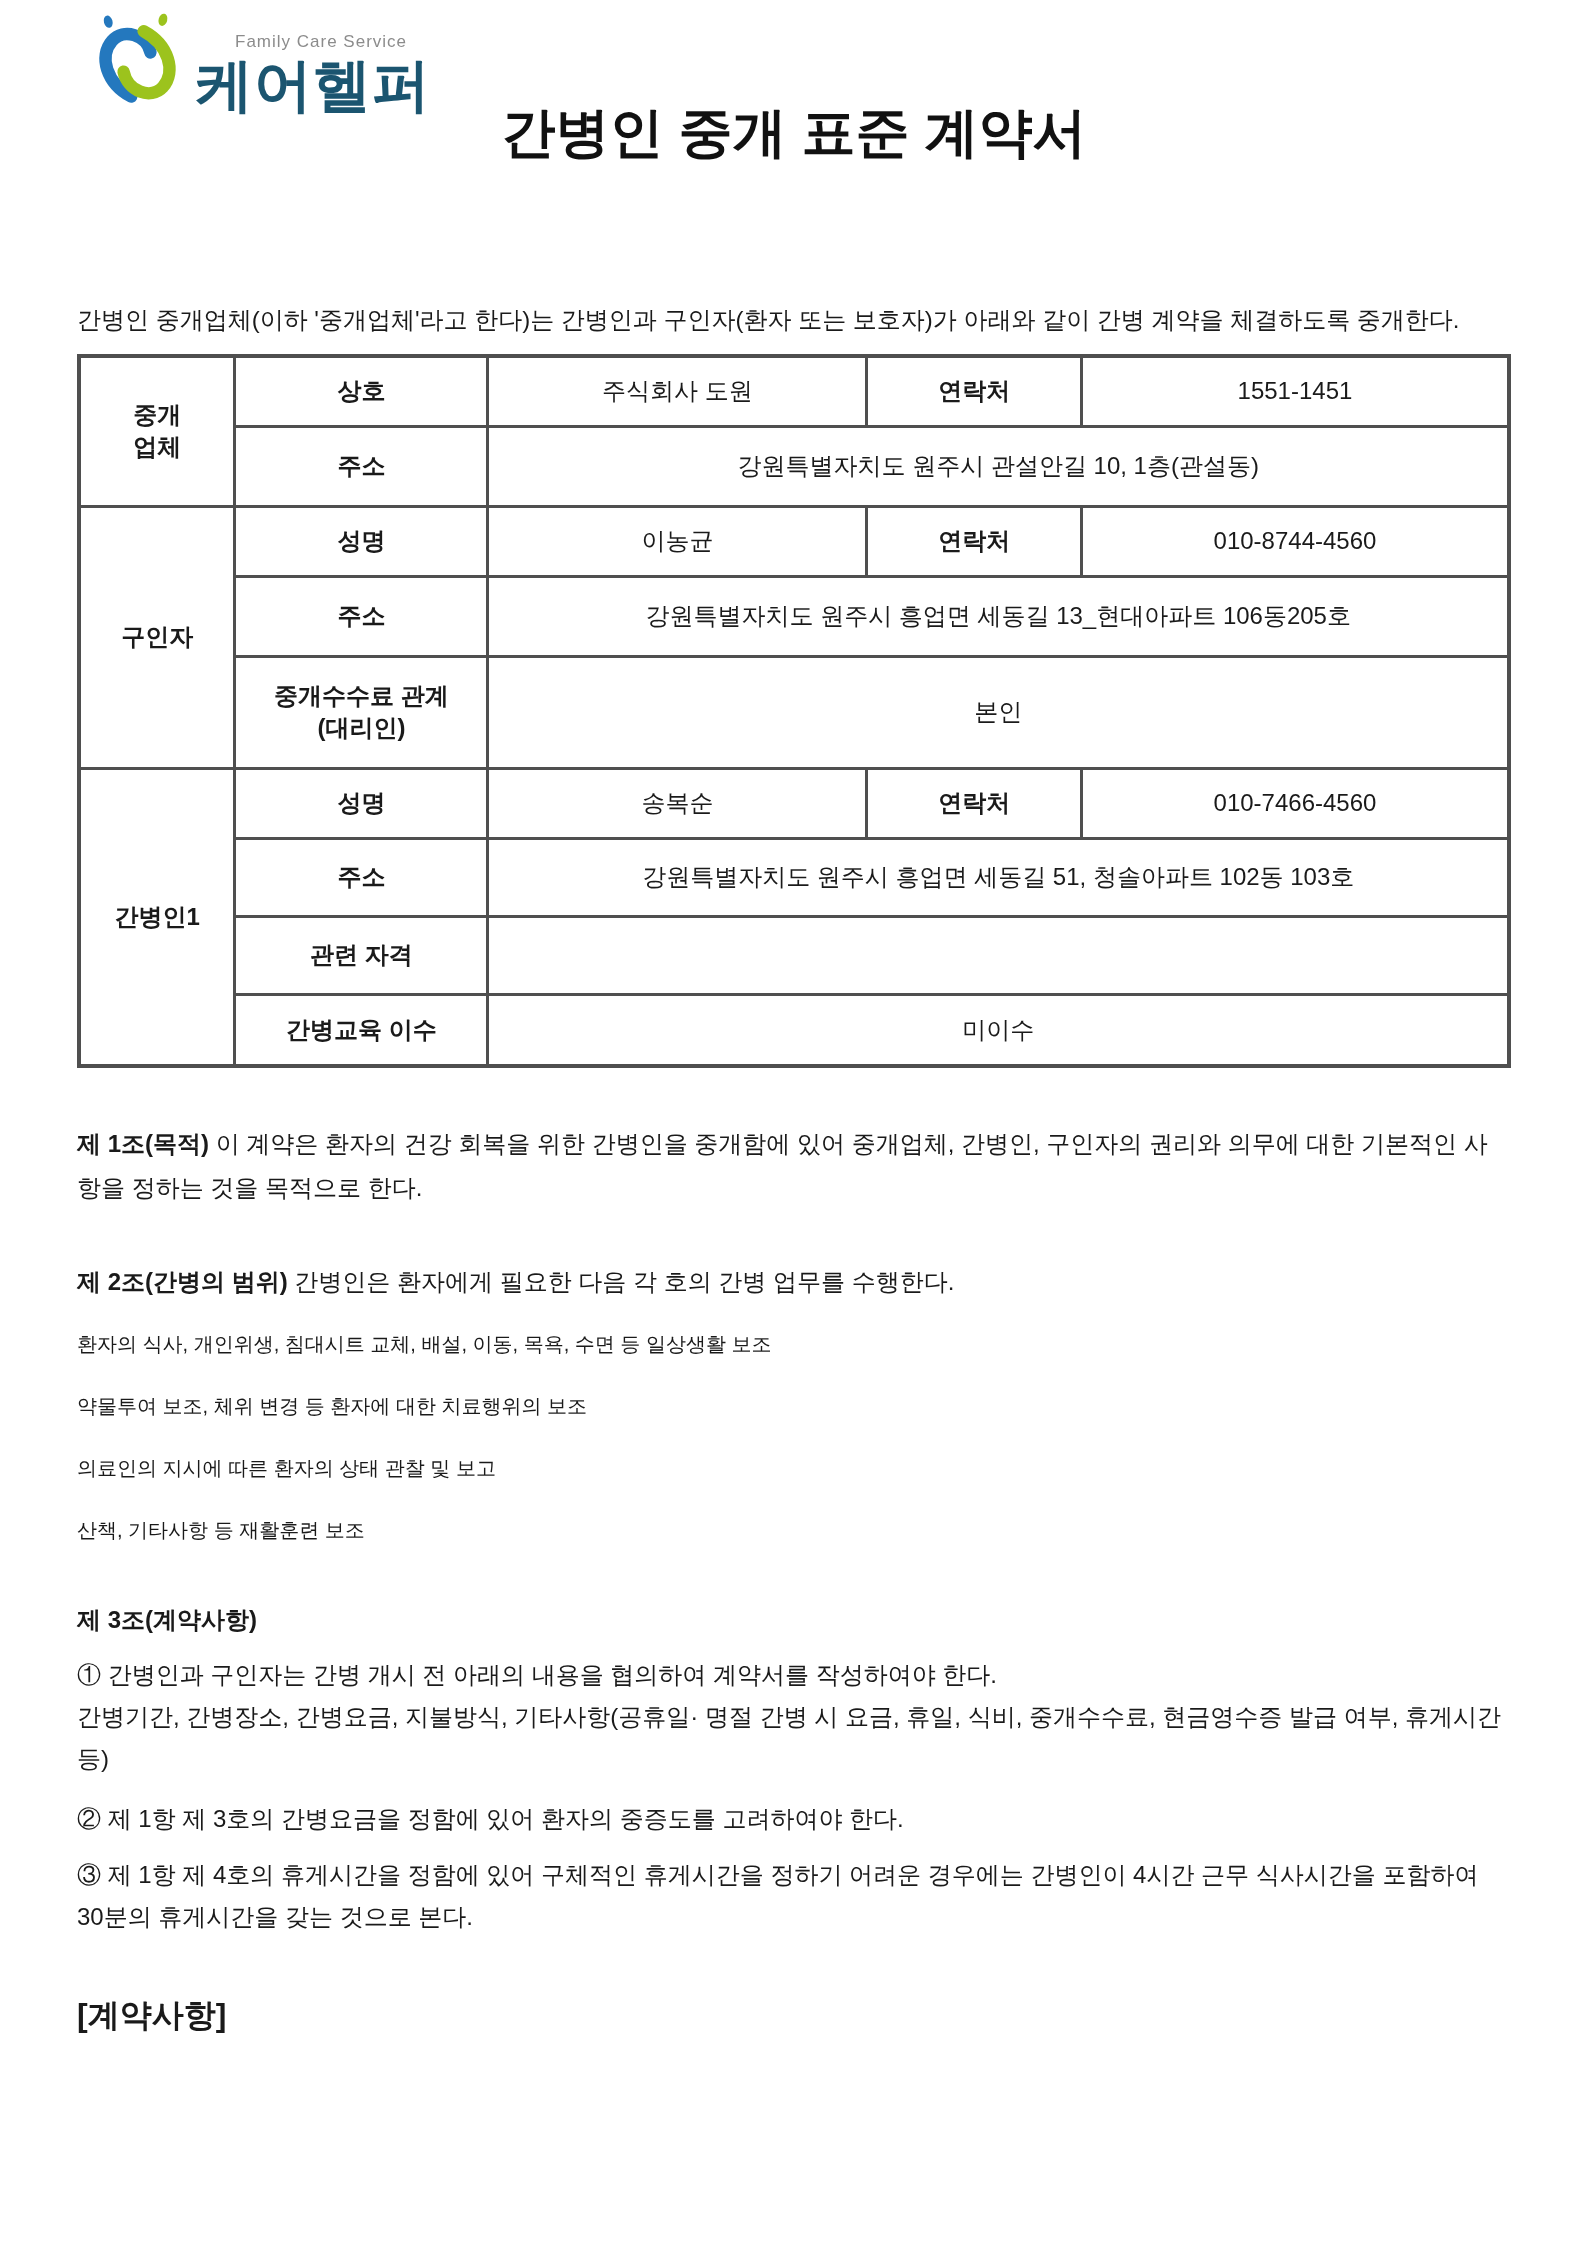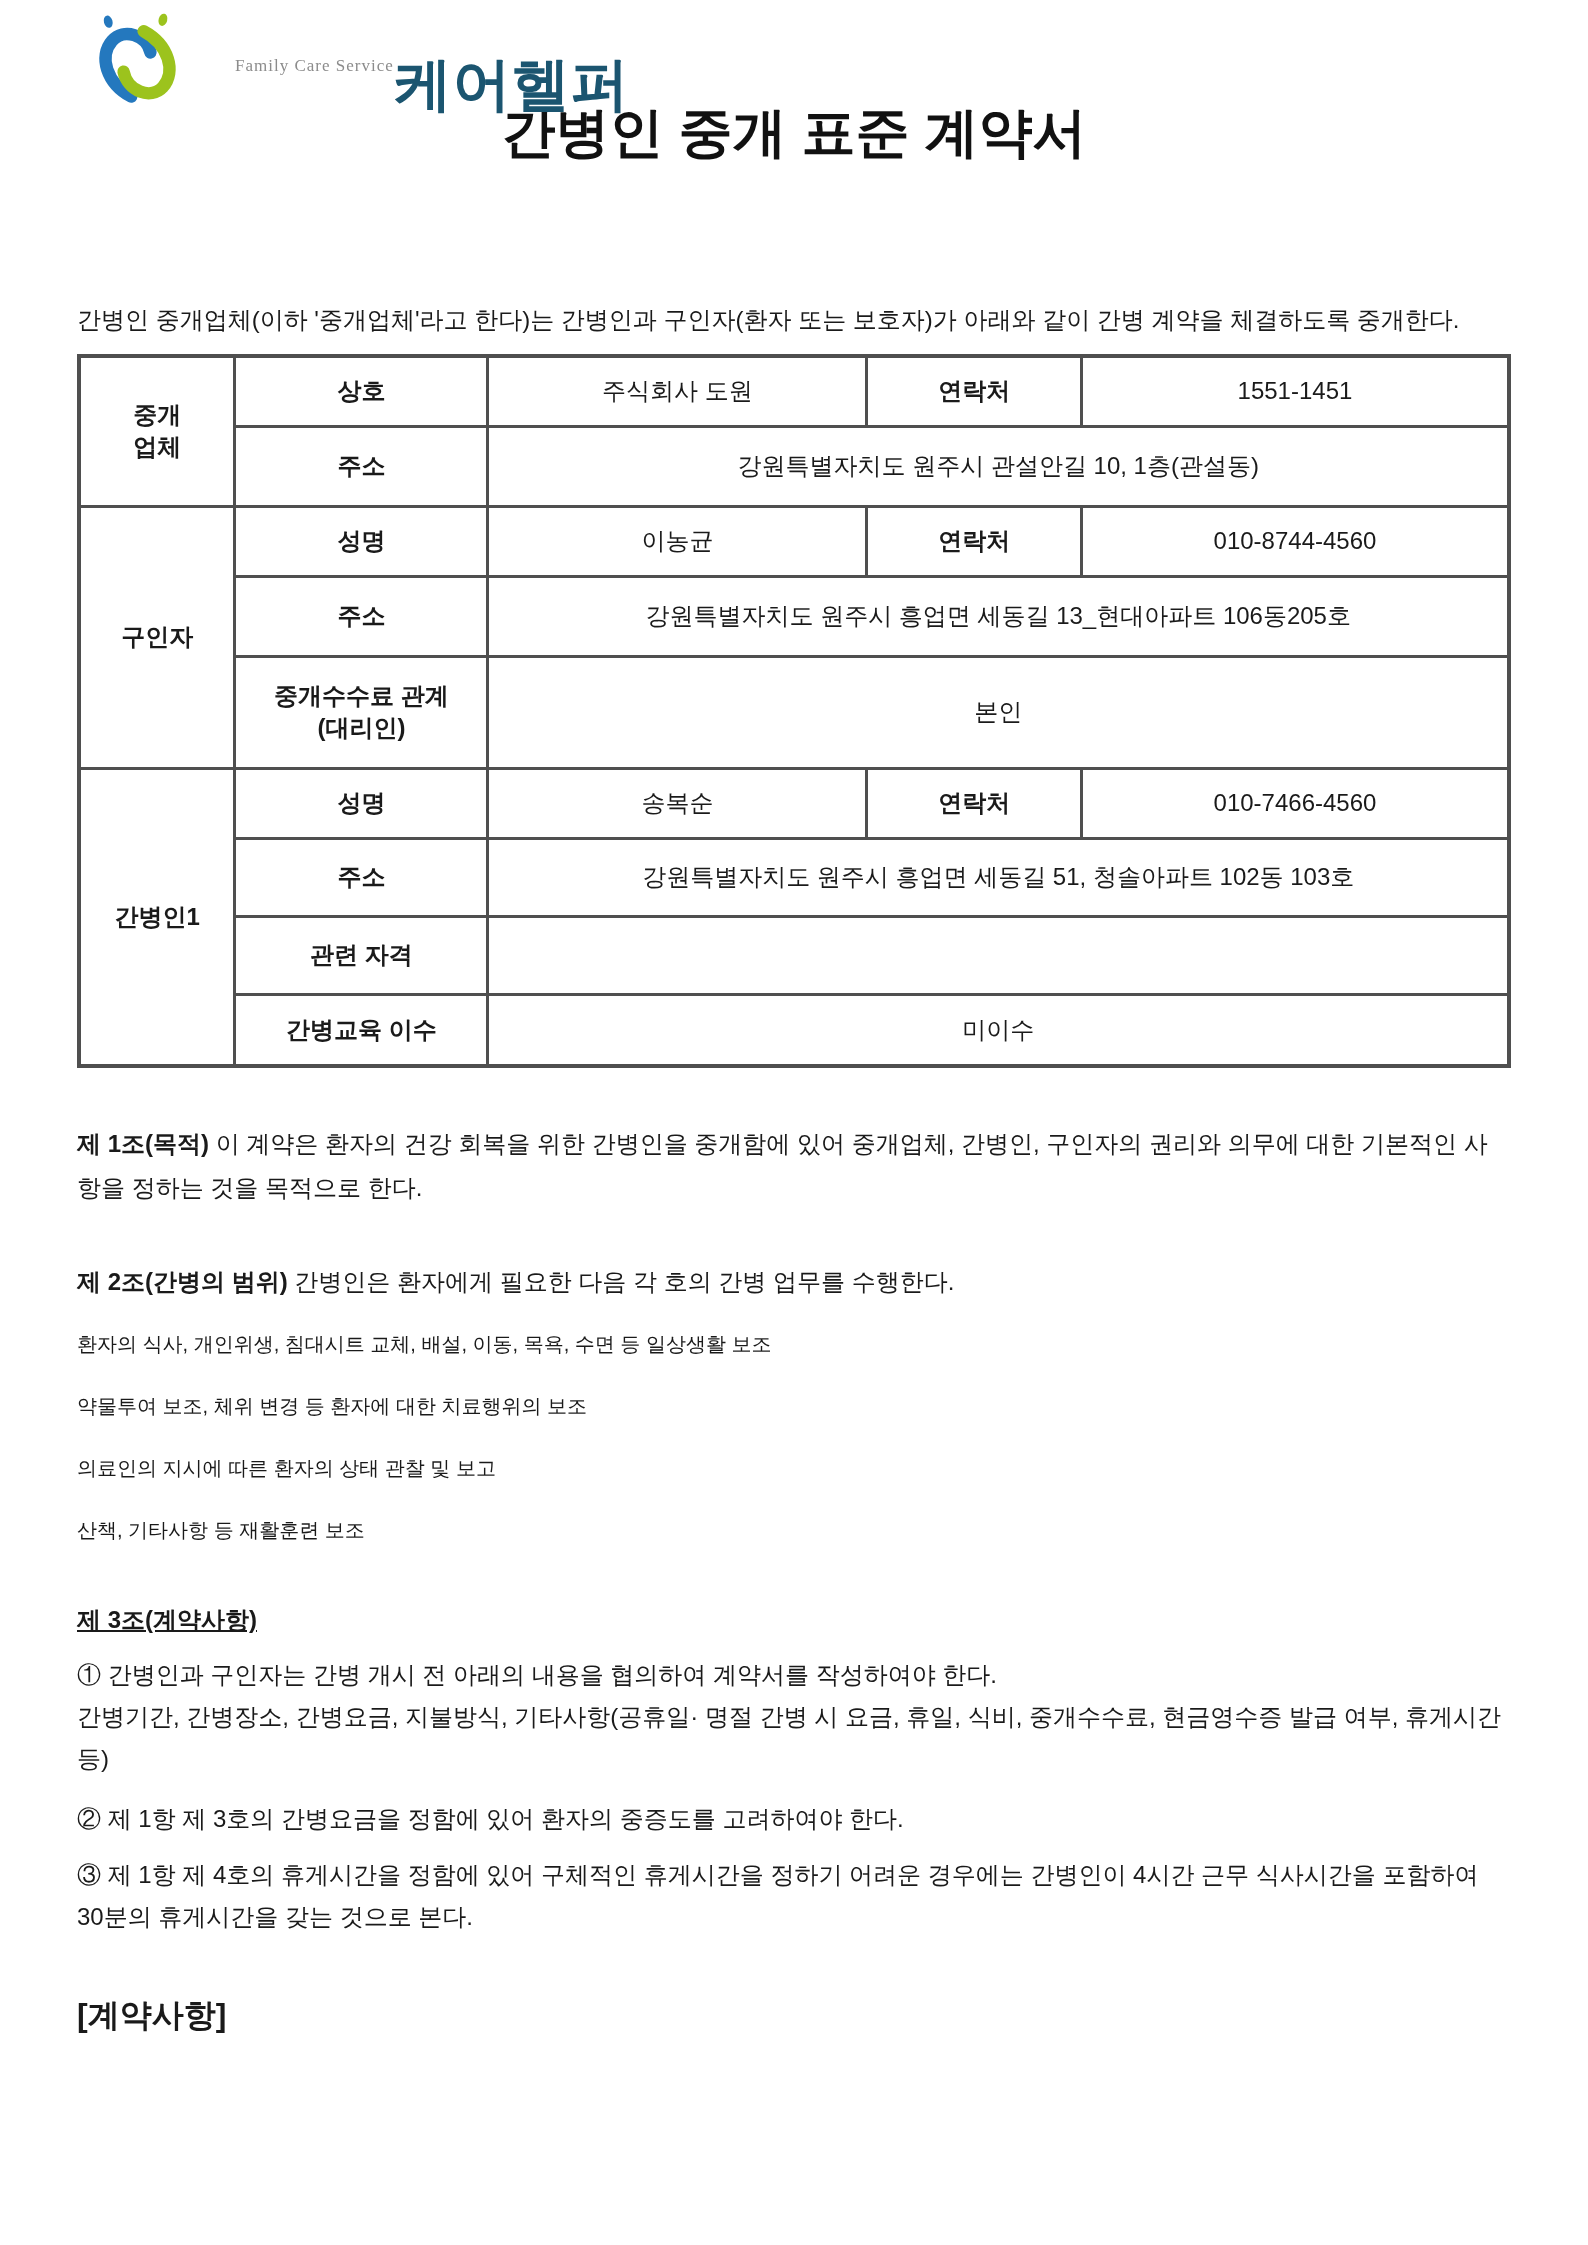--- a/index.html
+++ b/index.html
@@ -10,21 +10,21 @@
   .page{position:relative;padding:0 77px;}
 
   
   .logo-row{position:relative;height:128px;}
   .logo{position:absolute;top:12px;left:-62px;display:flex;align-items:flex-end;gap:10px;padding-left:74px;}
   .logo svg{display:block;}
   .sw-blue{fill:none;stroke:var(--icon_blue);stroke-width:13;stroke-linecap:round;}
   .sw-green{fill:none;stroke:var(--icon_green);stroke-width:13;stroke-linecap:round;}
   .dot-blue{fill:var(--icon_blue);}
   .dot-green{fill:var(--icon_green);}
-  .brand-block{display:flex;flex-direction:row;font-family:Liberation Serif, serif;}
+  .brand-block{display:flex;flex-direction:column;}
   .logo-subtitle{color:var(--subtitle_gray);font-size:17px;letter-spacing:1px;margin:0 0 4px 40px;}
   .logo-brand{color:var(--brand_navy);font-size:58px;font-weight:700;line-height:1;letter-spacing:1px;}
 
   
   h1.title{margin:-28px 0 0;text-align:center;font-size:54px;line-height:64px;font-weight:700;color:#111;}
 
   
   .intro{margin:134px 0 0;font-size:24px;line-height:44px;}
 
   
@@ -34,21 +34,21 @@
   .multiline{white-space:pre-line;}
   tr.h70{height:70px;} tr.h80{height:80px;} tr.h112{height:112px;}
   tr.h78{height:78px;} tr.h72{height:72px;}
 
   
   .article{font-size:24px;line-height:44px;margin:0;}
   .article .head{font-weight:700;}
   #a1{margin-top:54px;}
   #a2h{margin-top:50px;}
   .item{font-size:20px;line-height:44px;margin:18px 0 0;}
-  #a3h{margin-top:46px;font-size:24px;line-height:44px;font-weight:700;text-decoration:underline;}
+  #a3h{margin-top:46px;font-size:24px;line-height:44px;font-weight:700;}
   .clause{font-size:24px;line-height:42px;margin:12px 0 0;white-space:pre-line;}
   #c2{margin-top:18px;}
   #c3{margin-top:14px;}
 
   
   .section-header{margin:54px 0 0;text-align:left;font-size:32px;line-height:46px;font-weight:700;}
 
   
   table.terms{margin-top:40px;width:100%;border-collapse:collapse;border:4px solid var(--border_gray);table-layout:fixed;}
   table.terms td{border:3px solid var(--border_gray);font-size:24px;text-align:center;vertical-align:top;padding:16px 10px 4px;height:72px;}

